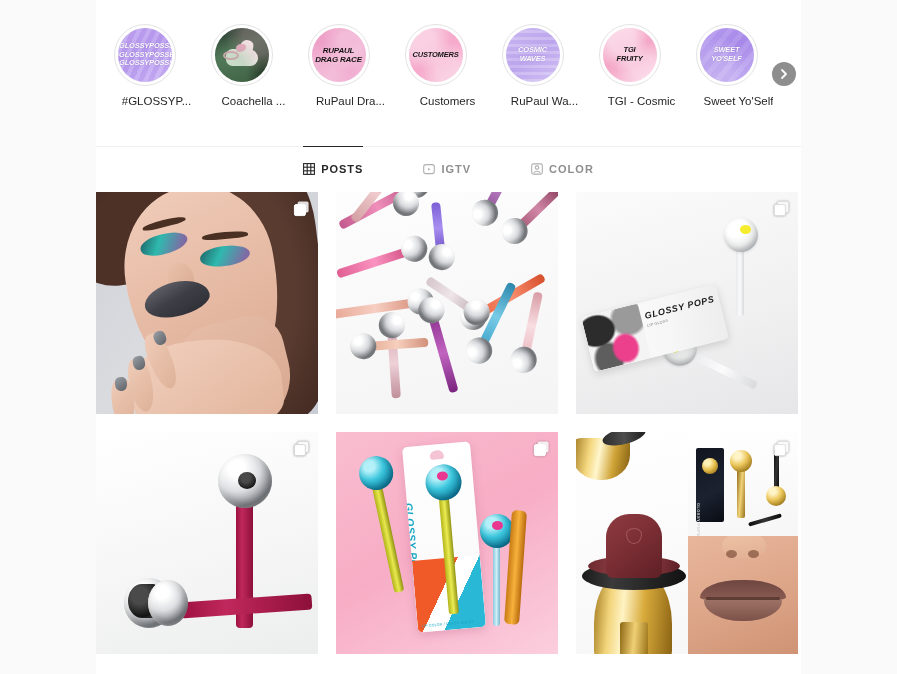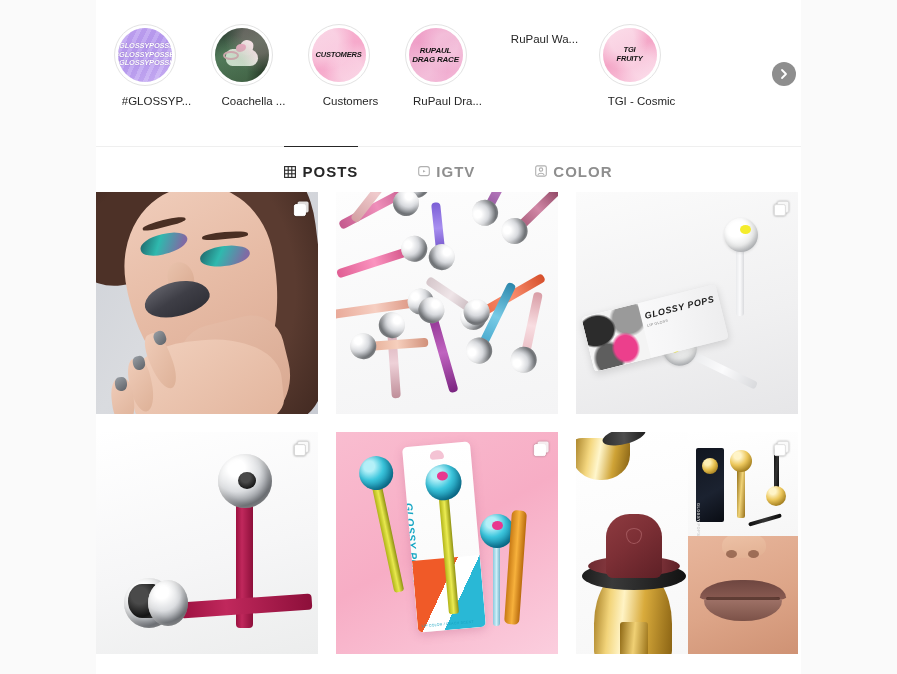--- a/index.html
+++ b/index.html
@@ -176,21 +176,21 @@
     width: 705px;
     border-top: 1px solid #efefef;
     display: flex;
     justify-content: center;
     gap: 0;
   }
   .tab {
     display: flex; align-items: center; gap: 6px;
     padding: 16px 0 14px 0;
     margin: 0 30px;
-    font-size: 15px;
+    font-size: 11px;
     letter-spacing: 1px;
     color: #8e8e8e;
     font-weight: 600;
     cursor: pointer;
     position: relative;
     top: -1px;
   }
   .tab.active { color: #262626; border-top: 1px solid #262626; }
   .tab-ico { display:flex; align-items:center; }
   .tab-ico svg { display:block; }
@@ -544,49 +544,62 @@
               <div class="uni-ring"></div>
                 <div class="uni-mane"></div>
             </div>
           </div>
         </div>
         <div class="hl-label">Coachella ...</div>
       </div>
 
       <div class="hl">
         <div class="hl-ring">
+          <div class="hl-img cov-rupaul">
+            <div class="hl-text">RUPAUL<br>DRAG RACE</div>
+          </div>
+        </div>
+        <div class="hl-label">RuPaul Dra...</div>
+      </div>
+
+      <div class="hl">
+        <div class="hl-ring">
           <div class="hl-img cov-customers">
             <div class="hl-text">CUSTOMERS</div>
           </div>
         </div>
         <div class="hl-label">Customers</div>
       </div>
 
       <div class="hl">
         <div class="hl-ring">
-          <div class="hl-img cov-rupaul">
-            <div class="hl-text">RUPAUL<br>DRAG RACE</div>
-          </div>
-        </div>
-        <div class="hl-label">RuPaul Dra...</div>
-      </div>
-
-      <div class="hl">
+          <div class="hl-img cov-cosmic">
+            <div class="hl-text">COSMIC<br>WAVES</div>
+          </div>
+        </div>
         <div class="hl-label">RuPaul Wa...</div>
       </div>
 
       <div class="hl">
         <div class="hl-ring">
           <div class="hl-img cov-tgi">
             <div class="hl-text">TGI<br>FRUITY</div>
           </div>
         </div>
         <div class="hl-label">TGI - Cosmic</div>
       </div>
 
+      <div class="hl">
+        <div class="hl-ring">
+          <div class="hl-img cov-sweet">
+            <div class="hl-text">SWEET<br>YO'SELF</div>
+          </div>
+        </div>
+        <div class="hl-label">Sweet Yo'Self</div>
+      </div>
 
       <div class="hl-next">
         <svg width="12" height="12" viewBox="0 0 12 12">
           <path d="M4 2 L8 6 L4 10" fill="none" stroke="#fff" stroke-width="1.8" stroke-linecap="round" stroke-linejoin="round"></path>
         </svg>
       </div>
     </div>
 
     <div class="tabbar">
 

